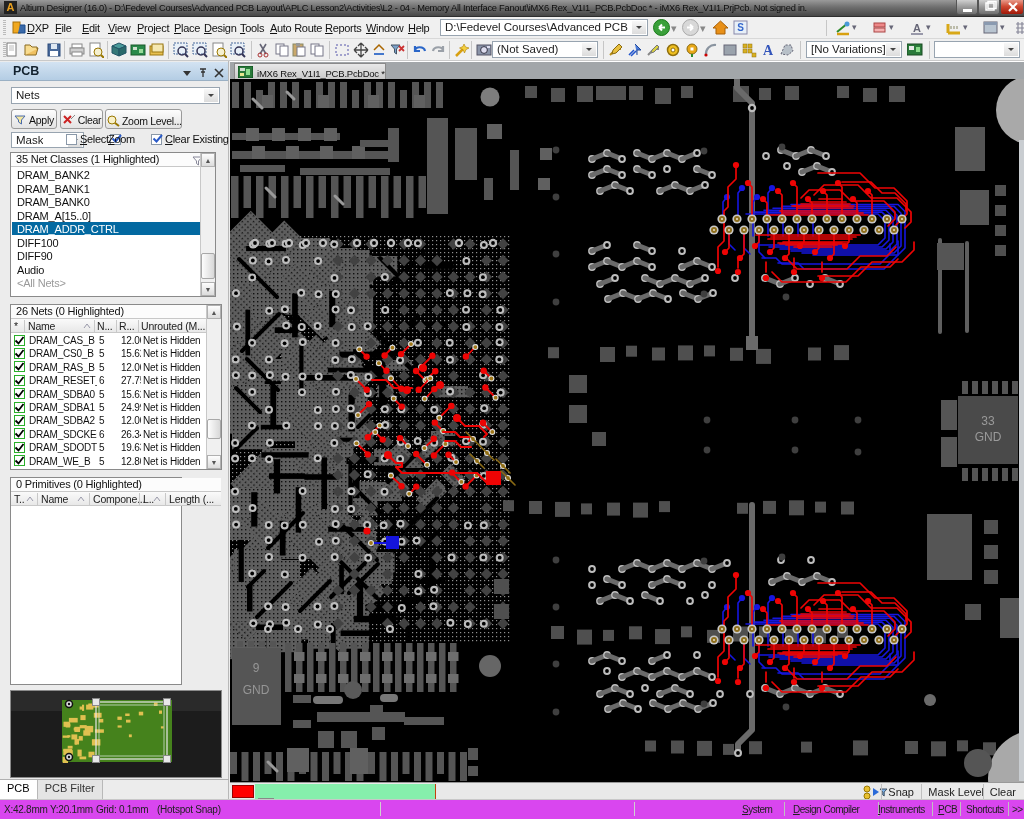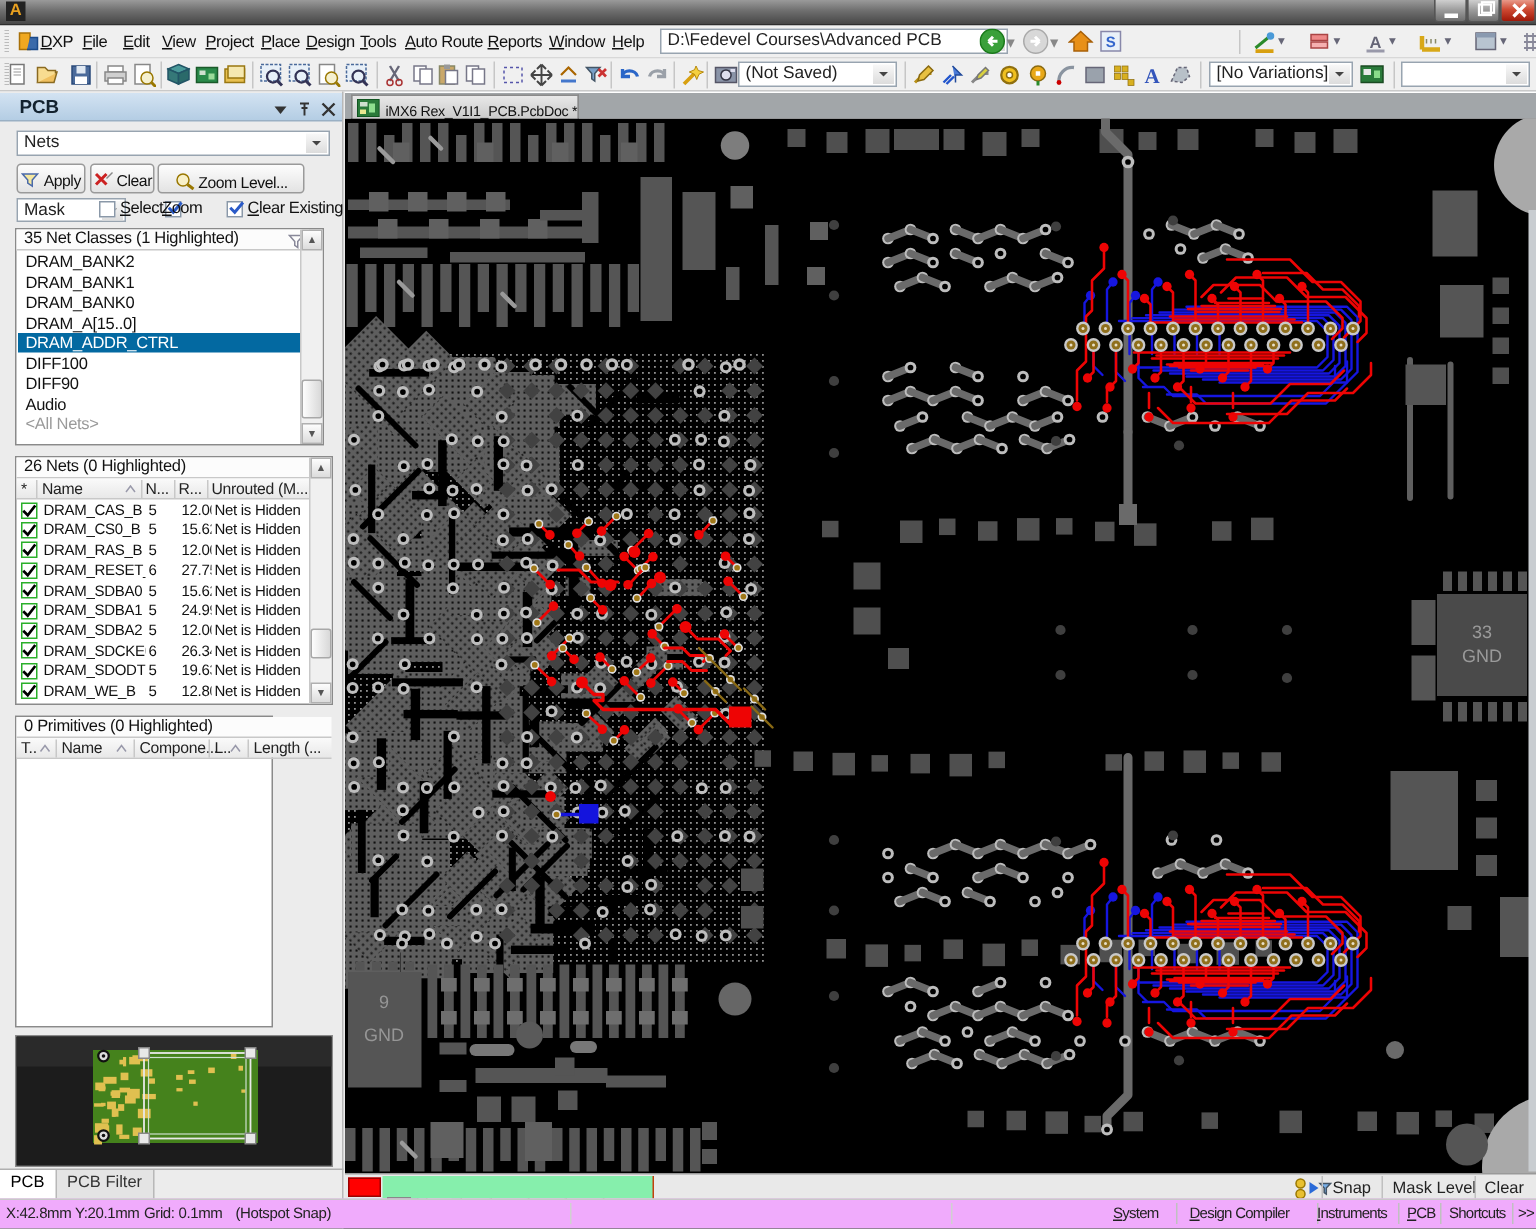--- a/index.html
+++ b/index.html
@@ -44,28 +44,29 @@
 .ptab.on{background:#fff;color:#000}
 #dtabs{position:absolute;left:230px;top:61px;width:794px;height:18px;background:#a2a6a9;border-top:1px solid #fff}
 #dtab{position:absolute;left:4px;top:1px;width:152px;height:17px;background:linear-gradient(#e8e8e8,#c8c8c8);border:1px solid #8a8a8a;border-bottom:none;font-size:9.5px;letter-spacing:-0.2px;color:#111;white-space:nowrap;overflow:hidden}
 #dtab span{position:relative;top:1px}
 #layerbar{position:absolute;left:230px;top:782px;width:794px;height:17px;background:#e9e9e9;border-top:1px solid #999;font-size:11px}
 .ltab{position:absolute;top:1px;height:15px;background:#86efac;border-right:1px solid #c2410c;padding:15px 5px 0 3px;color:#111}
 .ltab .sw{display:inline-block;width:9px;height:9px;margin-right:3px;border:1px solid #555;vertical-align:-1px}
 .ltab b{font-weight:bold;font-size:10.5px}
 .lbl{font-size:10.5px}
 .lbtn{position:absolute;top:1px;height:15px;padding:1.5px 6px 0;border-left:1px solid #c0c0c0;color:#222;font-size:11px}
-#statusbar{position:absolute;left:0;top:799px;width:1024px;height:20px;background:#f0abfc;border-top:1px solid #c8c8c8;font-size:10px;letter-spacing:-0.25px;color:#222}
+#statusbar{position:absolute;left:0;top:799px;width:1024px;height:20px;background:#d946ef;border-top:1px solid #c8c8c8;font-size:10px;letter-spacing:-0.25px;color:#222}
 #statusbar>span{top:4px}
 .smenu{position:absolute;top:4px;white-space:nowrap;letter-spacing:-0.5px}
 .msep{position:absolute;top:2px;width:1px;height:14px;background:#c0c0c0}
 .ssep{position:absolute;top:2px;width:1px;height:14px;background:#d0d0d0}
 </style></head><body>
 <div id="titlebar">
     <div id="tlogo">A</div>
+    <span id="ttext">Altium Designer (16.0) - D:\Fedevel Courses\Advanced PCB Layout\APLC Lesson2\Activities\L2 - 04 - Memory All Interface Fanout\iMX6 Rex_V1I1_PCB.PcbDoc * - iMX6 Rex_V1I1.PrjPcb. Not signed in.</span>
     <div class="wbtn" style="right:46px">
       <div style="width:9px;height:3px;background:#fff;margin:9px auto 0"></div>
     </div>
     <div class="wbtn" style="right:24px"><svg width="22" height="15">
         <rect x="7" y="3" width="8" height="7" fill="none" stroke="#fff" stroke-width="1.5"></rect>
         <rect x="9" y="1.5" width="8" height="7" fill="none" stroke="#fff" stroke-width="1.5"></rect>
       </svg></div>
     <div class="wbtn close" style="right:0"><svg width="24" height="15">
         <path d="M8 3 L16 11 M16 3 L8 11" stroke="#fff" stroke-width="2.2"></path>
       </svg></div>
@@ -81,21 +82,21 @@
     <div class="mi" style="left:82px"><u>E</u>dit</div>
     <div class="mi" style="left:108px"><u>V</u>iew</div>
     <div class="mi" style="left:137px"><u>P</u>roject</div>
     <div class="mi" style="left:174px"><u>P</u>lace</div>
     <div class="mi" style="left:204px"><u>D</u>esign</div>
     <div class="mi" style="left:240px"><u>T</u>ools</div>
     <div class="mi" style="left:270px"><u>A</u>uto Route</div>
     <div class="mi" style="left:325px"><u>R</u>eports</div>
     <div class="mi" style="left:366px"><u>W</u>indow</div>
     <div class="mi" style="left:408px"><u>H</u>elp</div>
-    <div class="combo" style="left:440px;top:2px;width:232px">
+    <div class="combo" style="left:440px;top:2px;width:208px">
       <span>D:\Fedevel Courses\Advanced PCB</span>
       <i></i>
     </div>
     <svg style="position:absolute;left:653px;top:2px" width="17" height="17">
       <circle cx="8.5" cy="8.5" r="8" fill="#3aa03a" stroke="#1a7a1a"></circle>
       <path d="M12 8.5 H6 M6 8.5 l3-3 M6 8.5 l3 3" stroke="#fff" stroke-width="2" fill="none"></path>
     </svg>
     <div class="mi" style="left:671px;color:#888">▾</div>
     <svg style="position:absolute;left:682px;top:2px" width="17" height="17">
       <circle cx="8.5" cy="8.5" r="8" fill="#d8d8d8" stroke="#aaa"></circle>
@@ -332,21 +333,21 @@
       <span>Nets</span>
       <i></i>
     </div>
     <div class="pbtn" style="left:11px;top:48px;width:46px"><svg width="13" height="12" style="margin:1px 2px -2px 0">
         <path d="M1 2 H11 L7.5 6 V10 L4.5 8 V6 Z" fill="#f5e8a0" stroke="#4a6aaa"></path>
       </svg>Apply</div>
     <div class="pbtn" style="left:60px;top:48px;width:43px"><svg width="14" height="12" style="margin:1px 2px -2px 0">
         <path d="M2 2 L9 9 M9 2 L2 9" stroke="#cc2222" stroke-width="2"></path>
         <path d="M9 5 l4 -4" stroke="#888" stroke-width="1"></path>
       </svg>Clear</div>
-    <div class="pbtn" style="left:105px;top:48px;width:98px"><svg width="14" height="13" style="margin:1px 2px -2px 0">
+    <div class="pbtn" style="left:105px;top:48px;width:77px"><svg width="14" height="13" style="margin:1px 2px -2px 0">
         <circle cx="6" cy="6" r="4" fill="#f8f0c8" stroke="#997700"></circle>
         <path d="M9 9 L13 12" stroke="#997700" stroke-width="2"></path>
       </svg>Zoom Level...</div>
     <div class="combo" style="left:11px;top:71px;width:73px;height:16px">
       <span>Mask</span>
       <i></i>
     </div>
     <div style="position:absolute;left:66px;top:73px;width:11px;height:11px;background:#fff;border:1px solid #8a98a8"></div>
     <div class="plab" style="left:80px;top:72px"><u>S</u>elect</div>
     <div style="position:absolute;left:110px;top:73px;width:11px;height:11px;background:#fff;border:1px solid #8a98a8"></div>

